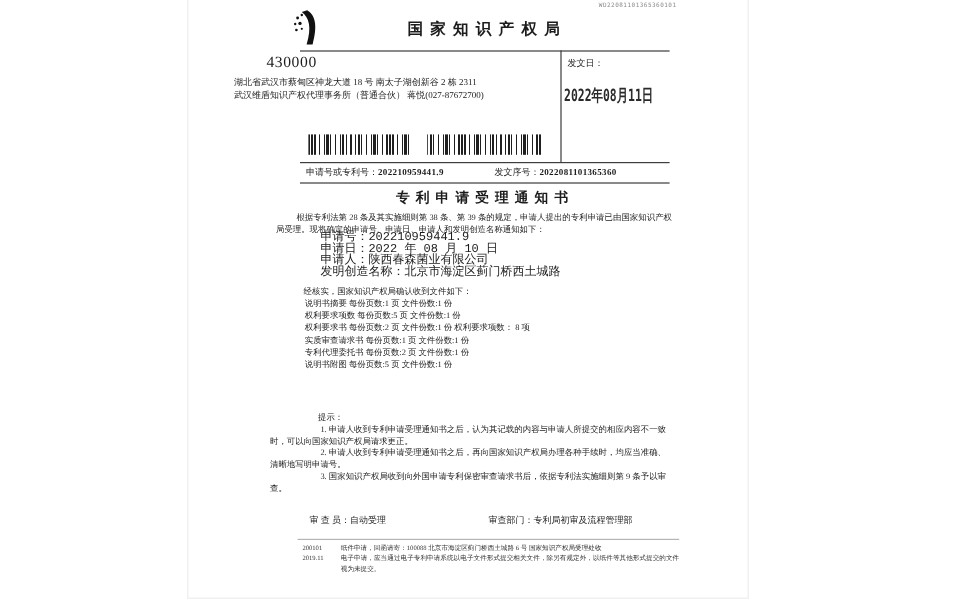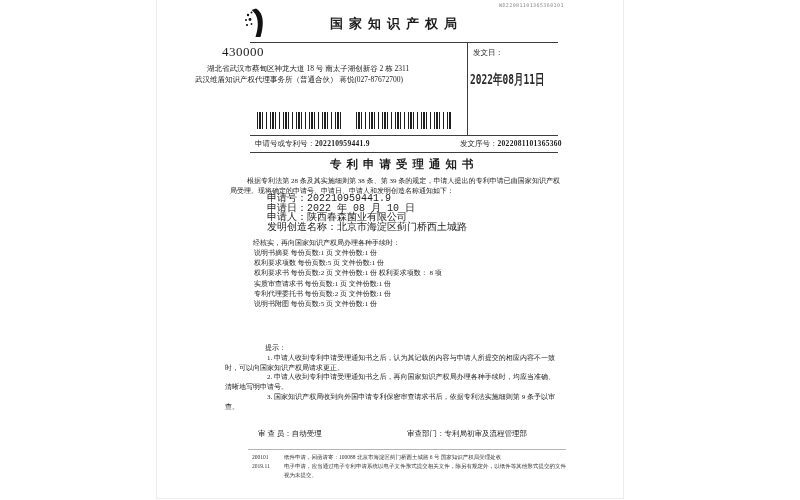--- a/index.html
+++ b/index.html
@@ -4,40 +4,40 @@
 <style>
   html,body{margin:0;padding:0;background:#ffffff;}
   .page{
     position:relative;width:800px;height:500px;overflow:hidden;background:#ffffff;
     font-family:"Liberation Serif","DejaVu Serif",serif;color:#1c1c1c;
   }
   .abs{position:absolute;}
   .page-frame{left:156px;top:0;width:466px;height:498px;border:1px solid #ededed;border-top:none;}
   .print-code{left:499px;top:2px;font-size:5px;color:#8a8a8a;letter-spacing:.4px;font-family:"DejaVu Sans Mono",monospace;}
   .logo{left:242px;top:7px;width:32px;height:32px;}
-  .agency{left:330px;top:15px;width:152px;text-align:left;font-size:13px;font-weight:bold;letter-spacing:6px;white-space:nowrap;}
+  .agency{left:330px;top:15px;width:152px;text-align:center;font-size:13px;font-weight:bold;letter-spacing:6px;white-space:nowrap;}
   .hr{background:#3d3d3d;height:1px;}
   .hr1{left:250px;top:42px;width:308px;}
   .hr2{left:250px;top:135px;width:308px;}
   .hr3{left:250px;top:152px;width:308px;}
   .vline{left:467px;top:42px;width:1px;height:93px;background:#3d3d3d;}
   .postcode{left:204px;top:44px;font-size:13px;font-weight:normal;letter-spacing:.5px;margin-left:18px;}
   .addr{font-size:7.5px;white-space:nowrap;color:#222;}
-  .addr1{left:207px;top:64px;}
+  .addr1{left:195px;top:64px;}
   .addr2{left:195px;top:75px;}
   .issue-label{left:473px;top:48px;font-size:7.5px;}
   .issue-date{left:470px;top:71px;font-size:14px;font-weight:bold;color:#2a2a2a;white-space:nowrap;
     font-family:"DejaVu Sans Mono","DejaVu Sans",monospace;transform:scaleX(.68);transform-origin:0 0;}
   .barcode{top:112px;height:17px;background:
     repeating-linear-gradient(90deg,#1f1f1f 0 1px,#fff 1px 2px,#1f1f1f 2px 4px,#fff 4px 5px,#1f1f1f 5px 6px,#fff 6px 9px,#1f1f1f 9px 10px,#fff 10px 13px);}
   .barcode1{left:257px;width:84px;}
   .barcode2{left:356px;width:95px;}
   .meta-row{top:139px;font-size:7.5px;white-space:nowrap;}
   .meta-app{left:255px;}
-  .meta-serial{left:412px;margin-left:48px;}
+  .meta-serial{left:412px;}
   .meta-row b{font-weight:bold;letter-spacing:.3px;}
   .doc-title{left:330px;top:157px;width:152px;text-align:left;font-size:11.5px;font-weight:bold;letter-spacing:5px;white-space:nowrap;}
   .intro{left:230px;top:176px;width:330px;font-size:7px;line-height:10px;text-indent:17px;text-align:justify;}
   .fields{left:267px;top:194px;font-size:10px;line-height:9.7px;white-space:nowrap;font-family:Liberation Mono, monospace;}
   .receipt-intro{left:253px;top:238px;font-size:7px;white-space:nowrap;}
   .docs{left:254px;top:248px;font-size:7px;line-height:10.2px;white-space:nowrap;}
   .notes{left:225px;top:344px;width:330px;font-size:7px;line-height:9.8px;}
   .notes-title{margin-left:40px;}
   .note-item{text-indent:42px;text-align:justify;}
   .signoff{top:429px;font-size:7.5px;white-space:nowrap;}
@@ -97,21 +97,21 @@
 
   <div class="abs intro">根据专利法第 28 条及其实施细则第 38 条、第 39 条的规定，申请人提出的专利申请已由国家知识产权局受理。现将确定的申请号、申请日、申请人和发明创造名称通知如下：</div>
 
   <div class="abs fields">
     <div><span>申请号：</span><span>202210959441.9</span></div>
     <div><span>申请日：</span><span>2022 年 08 月 10 日</span></div>
     <div><span>申请人：</span><span>陕西春森菌业有限公司</span></div>
     <div><span>发明创造名称：</span><span>北京市海淀区蓟门桥西土城路</span></div>
   </div>
 
-  <div class="abs receipt-intro">经核实，再向国家知识产权局办理各种手续时：</div>
+  <div class="abs receipt-intro">经核实，国家知识产权局确认收到文件如下：</div>
 
   <div class="abs docs">
     <div>说明书摘要 每份页数:1 页 文件份数:1 份</div>
     <div>权利要求项数 每份页数:5 页 文件份数:1 份</div>
     <div>权利要求书 每份页数:2 页 文件份数:1 份 权利要求项数： 8 项</div>
     <div>实质审查请求书 每份页数:1 页 文件份数:1 份</div>
     <div>专利代理委托书 每份页数:2 页 文件份数:1 份</div>
     <div>说明书附图 每份页数:5 页 文件份数:1 份</div>
   </div>
 

